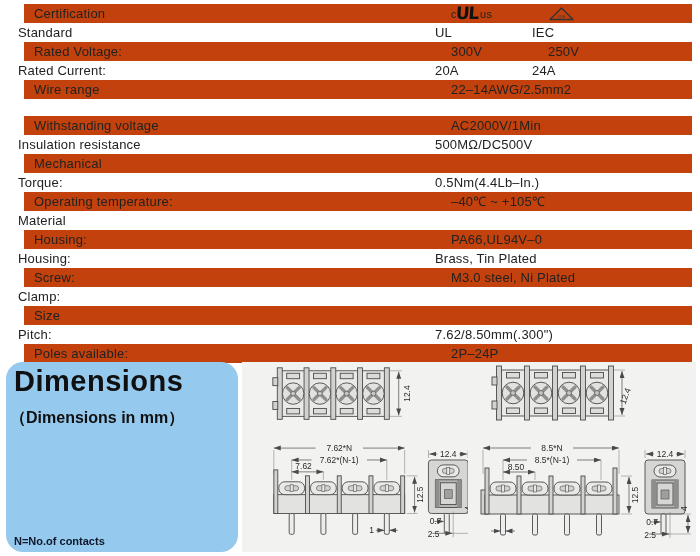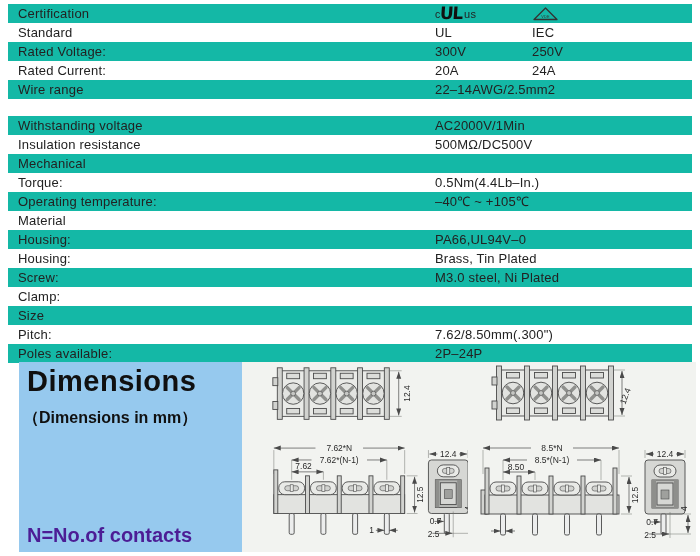--- a/index.html
+++ b/index.html
@@ -3,38 +3,38 @@
 <meta charset="utf-8">
 <style>
   html,body { margin:0; padding:0; }
   body {
     width:700px; height:556px; position:relative; overflow:hidden;
     background:#ffffff; font-family:"Liberation Sans", sans-serif; color:#222;
   }
   
   .spec { position:absolute; top:4px; left:8px; width:684px; }
   .row  { position:relative; height:19px; line-height:19px; font-size:13px; letter-spacing:.2px; }
-  .row.sh { background:#14b8a6; }
+  .row.sh { background:#c2410c;margin-left:16px; }
   .row.sp { height:17px; background:#ffffff; }
   .lbl { position:absolute; left:10px; white-space:nowrap; }
   .v1  { position:absolute; left:427px; white-space:nowrap; }
   .v2  { position:absolute; left:524px; white-space:nowrap; }
   
   .certwrap { display:inline-flex; align-items:center; height:19px; }
   .ul-c  { font-size:10.5px; position:relative; top:1px; }
   .ul-mark { font-family:"DejaVu Sans", sans-serif; font-weight:bold; font-size:17px;
              letter-spacing:-1.5px; color:#111; padding:0 2px 0 0; transform:skewX(-4deg); display:inline-block; }
   .ul-us { font-size:11px; position:relative; top:1px; }
   .vde-svg { position:relative; top:2px; }
   
   .bottom { position:absolute; top:362px; left:0; width:700px; height:190px; }
-  .bluepanel { position:absolute; left:19px; top:0; width:232px; height:190px; background:#96c9ee; }
+  .bluepanel { position:absolute; left:6px; top:0; width:232px; height:190px; background:#96c9ee;border-radius:17px; }
   .dtitle { position:absolute; top:3px; left:8px; font-size:29px; font-weight:bold; color:#101010; letter-spacing:.5px; }
   .dsub   { position:absolute; top:46px; left:4px; font-size:16px; font-weight:bold; color:#101010;text-align:right; }
-  .dnote  { position:absolute; bottom:5px; left:8px; font-size:20px; font-weight:bold; color:#4c1d95; }
+  .dnote  { position:absolute; bottom:5px; left:8px; font-size:11px; font-weight:bold; color:#0f172a; }
   .dpanel { position:absolute; top:0; height:190px; background:#f2f3f0; }
   .dpA { left:242px; width:222px;padding-left:14px; }
   .dpB { left:468px; width:228px; }
   .dpanel svg { display:block; }
   
   .dl   { stroke:#4a4a4a; stroke-width:.7; fill:none; }
   .thin { stroke:#6f706d; stroke-width:.5; fill:none; }
   .ot   { stroke:#4a4a4a; stroke-width:.9; }
   text.dim { font-family:"Liberation Sans", sans-serif; font-size:8.5px; fill:#2a2a2a; }
   .lblbg { fill:#f2f3f0; }

